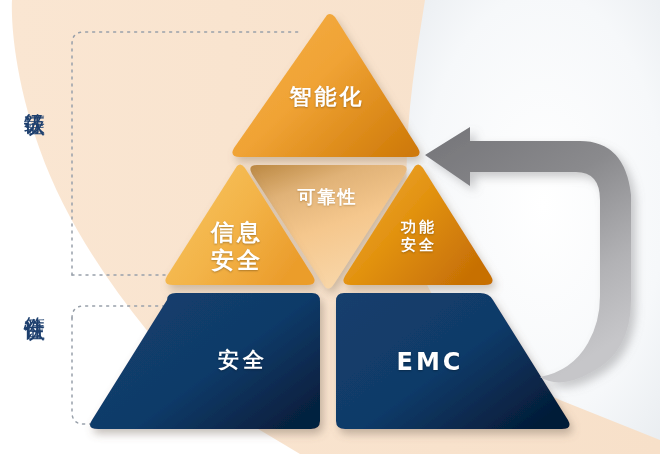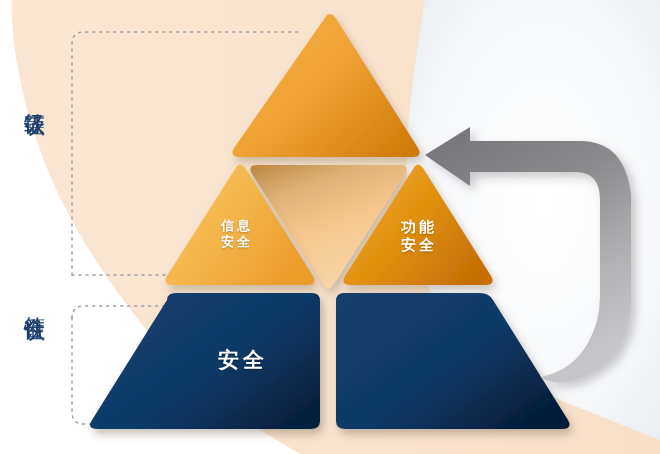--- a/index.html
+++ b/index.html
@@ -42,21 +42,21 @@
     font-weight:bold;
     text-align:center;
     white-space:pre-line;
     line-height:1.22;
     user-select:none;
     text-shadow:0 1px 2px rgba(0,0,0,0.28);
   }
   #t-smart{    left:262px; top:84px;  width:130px; font-size:22px; letter-spacing:3px;}
   #t-reliab{   left:270px; top:187px; width:115px; font-size:18px; letter-spacing:2px;
                text-shadow:0 1px 2px rgba(120,80,20,0.35);}
-  #t-infosec{  left:189px; top:218px; width:96px;  font-size:13px; letter-spacing:3px;}
+  #t-infosec{  left:189px; top:218px; width:96px;  font-size:23px; letter-spacing:3px;}
   #t-funcsafe{ left:371px; top:218px; width:96px;  font-size:15px; letter-spacing:3px;}
   #t-safety{   left:173px; top:347px; width:140px; font-size:21px; letter-spacing:4px;}
   #t-emc{      left:355px; top:348px; width:150px; font-size:24px; letter-spacing:3px;
                font-family:"DejaVu Sans","Liberation Sans",sans-serif;}
 </style>
 </head>
 <body>
 
 <div id="stage">
 
@@ -204,24 +204,27 @@
                L 470,172
                L 470,186
                Z" fill="url(#gArrow)"></path>
     </g>
   </svg>
 
   <div class="vlabel" id="label-grade">等级认证</div>
 
   <div class="vlabel" id="label-compliance">符合性认证</div>
 
-
+  <div class="blocklabel" id="t-smart">智能化</div>
+
+  <div class="blocklabel" id="t-reliab">可靠性</div>
 
   <div class="blocklabel" id="t-infosec">信息
 安全</div>
 
   <div class="blocklabel" id="t-funcsafe">功能
 安全</div>
 
   <div class="blocklabel" id="t-safety">安全</div>
 
+  <div class="blocklabel" id="t-emc">EMC</div>
 
 </div>
 
 </body></html>

